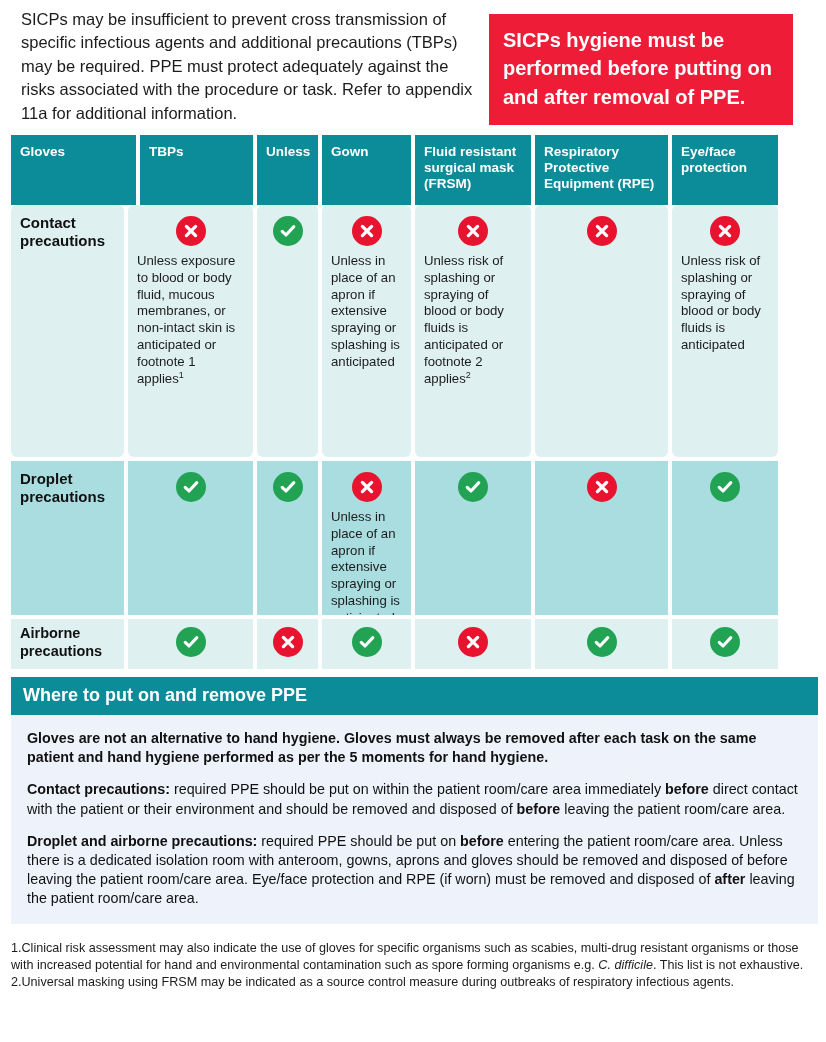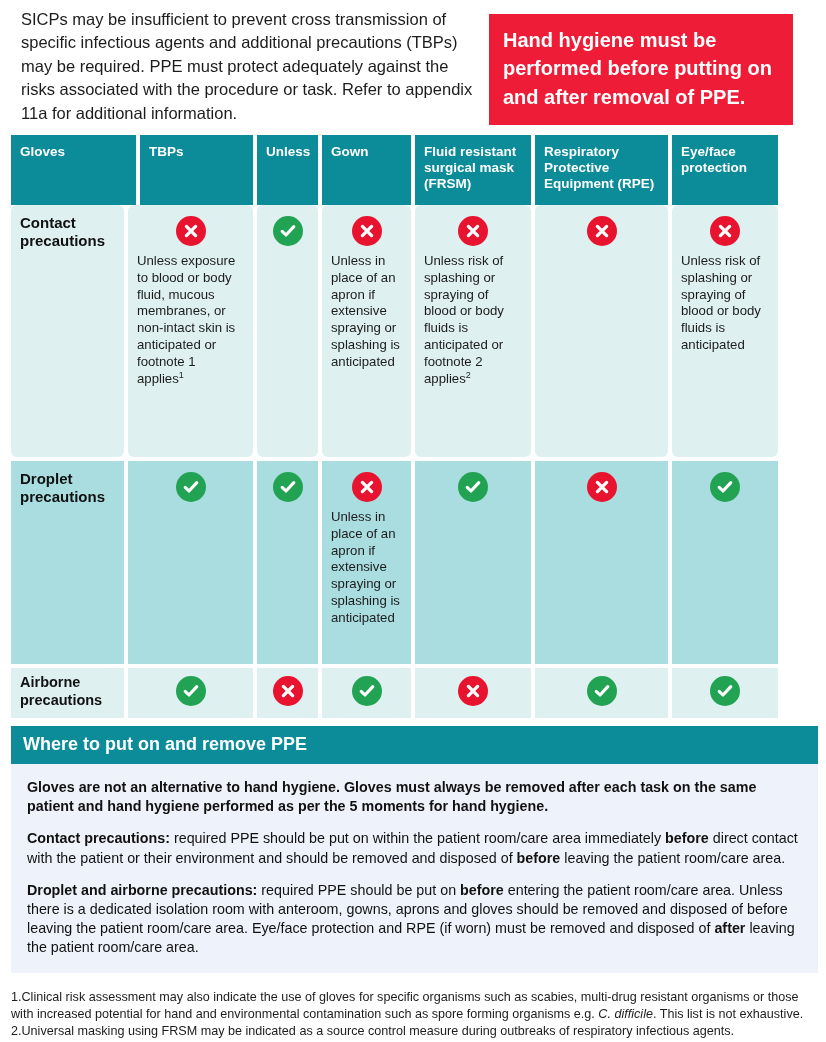--- a/index.html
+++ b/index.html
@@ -94,21 +94,21 @@
   .note {
     font-size: 13.2px;
     line-height: 1.27;
     color: #1c1c1c;
     margin-top: 7px;
   }
   .note sup { font-size: 9px; vertical-align: super; }
 
   
   .row-contact .cell  { height: 252px; border-radius: 6px; }
-  .row-droplet .cell  { height: 203px; }
+  .row-droplet .cell  { height: 154px; }
   .row-airborne .cell { height: 50px; }
   .row-airborne .rowlabel { padding-top: 6px !important; font-size: 14.5px; }
   .row-airborne .iconwrap { padding-top: 0; }
 
   
   .badge {
     width: 30px; height: 30px;
     border-radius: 50%;
     display: flex; align-items: center; justify-content: center;
     flex: none;
@@ -154,21 +154,21 @@
     color: #1c1c1c;
   }
   .footnotes p { margin: 0; }
   .footnotes i { font-style: italic; }
 </style>
 </head>
 <body>
 
 <div class="top">
   <div class="intro">SICPs may be insufficient to prevent cross transmission of specific infectious agents and additional precautions (TBPs) may be required. PPE must protect adequately against the risks associated with the procedure or task. Refer to appendix 11a for additional information.</div>
-  <div class="redbox">Hand hygiene must be performed before putting on and after removal of PPE.</div>
+  <div class="redbox">SICPs hygiene must be performed before putting on and after removal of PPE.</div>
 </div>
 
 <div class="table">
   <div class="trow hrow" id="header-row">
       <div class="cell c1">Gloves</div>
       <div class="cell c0">TBPs</div>
       <div class="cell c2">Unless</div>
       <div class="cell c3">Gown</div>
       <div class="cell c4">Fluid resistant surgical mask (FRSM)</div>
       <div class="cell c5">Respiratory Protective Equipment (RPE)</div>

